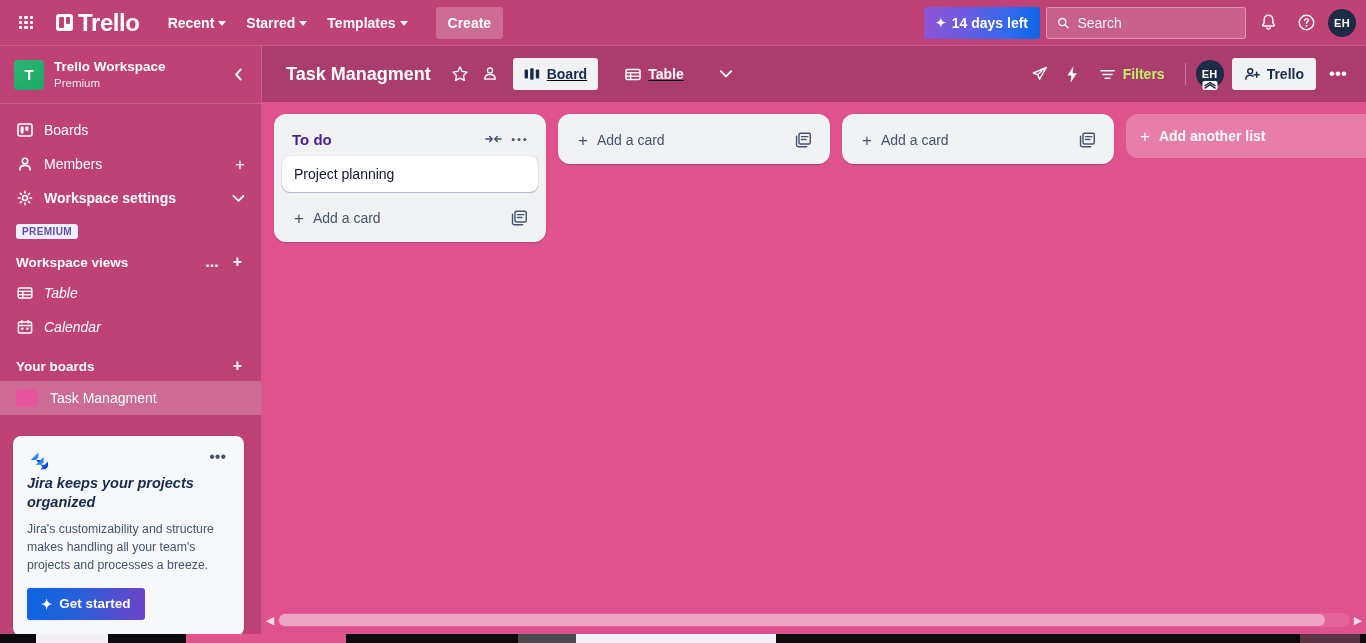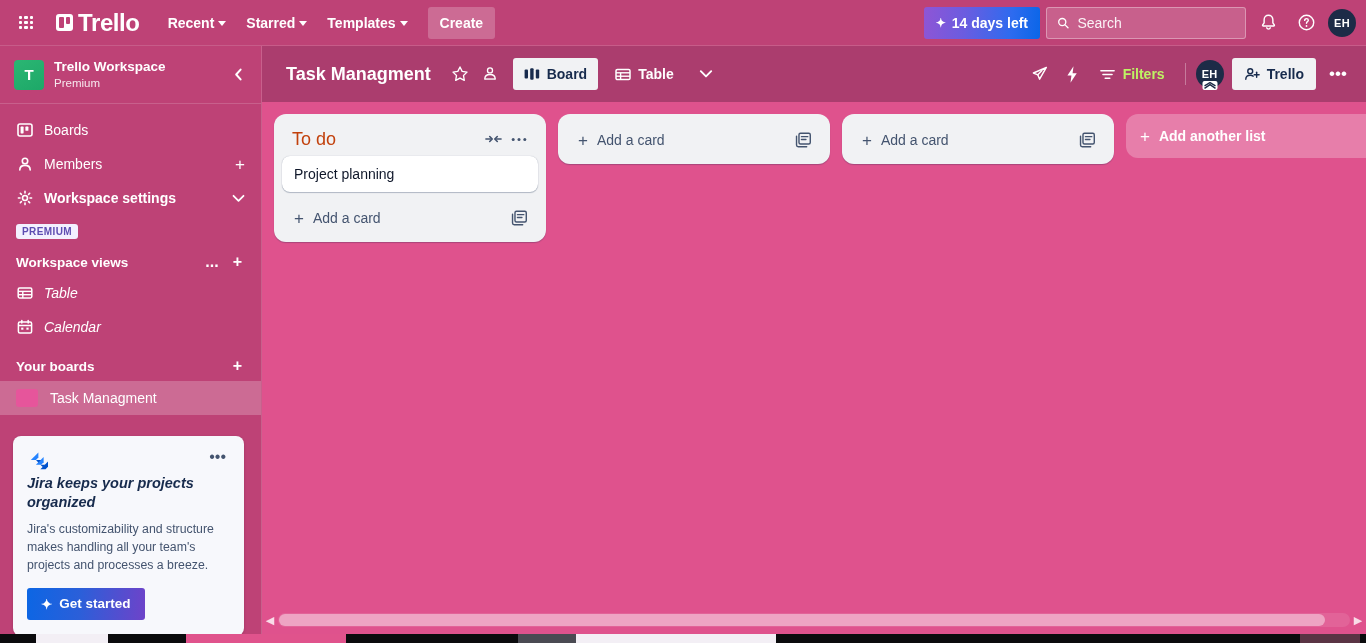--- a/index.html
+++ b/index.html
@@ -70,21 +70,21 @@
     color: #fff; font-size: 14px; font-weight: bold;
     border-radius: 3px; cursor: pointer; white-space: nowrap;
   }
   .chev {
     width: 0; height: 0; margin-top: 2px;
     border-left: 4.5px solid transparent;
     border-right: 4.5px solid transparent;
     border-top: 5px solid #fff;
   }
   .create-btn {
-    margin-left: 10px; height: 32px; padding: 0 12px;
+    margin-left: 18px; height: 32px; padding: 0 12px;
     display: flex; align-items: center;
     background: rgba(255,255,255,0.22);
     color: #fff; font-size: 14px; font-weight: bold;
     border-radius: 3px; cursor: pointer; border: none;
     font-family: inherit;
   }
 
   .topnav-right {
     margin-left: auto; display: flex; align-items: center; gap: 6px;
   }
@@ -235,22 +235,23 @@
   .board-title {
     color: #fff; font-size: 18px; font-weight: bold;
     margin-right: 14px; white-space: nowrap;
   }
   .bh-icon {
     width: 30px; height: 30px; border-radius: 3px;
     display: flex; align-items: center; justify-content: center;
     color: #fff; cursor: pointer; flex-shrink: 0;
   }
   .view-tabs {
-    display: flex; align-items: center; gap: 6px;
+    display: flex; align-items: center; gap: 16px;
     margin-left: 8px;
+    text-decoration: underline;
   }
   .view-tab {
     display: flex; align-items: center; gap: 7px;
     height: 32px; padding: 0 11px;
     color: #fff; font-size: 14px; font-weight: bold;
     border-radius: 3px; cursor: pointer; white-space: nowrap;
   }
   .view-tab.active {
     background: #F1F2F4; color: #172B4D;
   }
@@ -312,21 +313,21 @@
     background: #F1F2F4;
     border-radius: 12px;
     padding: 8px;
     box-shadow: 0 1px 1px rgba(9,30,66,0.25);
   }
   .list-head {
     display: flex; align-items: center;
     padding: 6px 6px 6px 10px; height: 34px;
   }
   .list-title {
-    flex: 1; color: #c2410c; font-size: 18px; font-weight: normal;
+    flex: 1; color: #4c1d95; font-size: 15px; font-weight: bold;
   }
   .list-ico {
     width: 26px; height: 26px; border-radius: 4px;
     display: flex; align-items: center; justify-content: center;
     color: #44546F; cursor: pointer; flex-shrink: 0;
   }
   .card {
     background: #fff; border-radius: 8px;
     padding: 9px 12px; margin-bottom: 8px;
     color: #0f172a; font-size: 14px;

